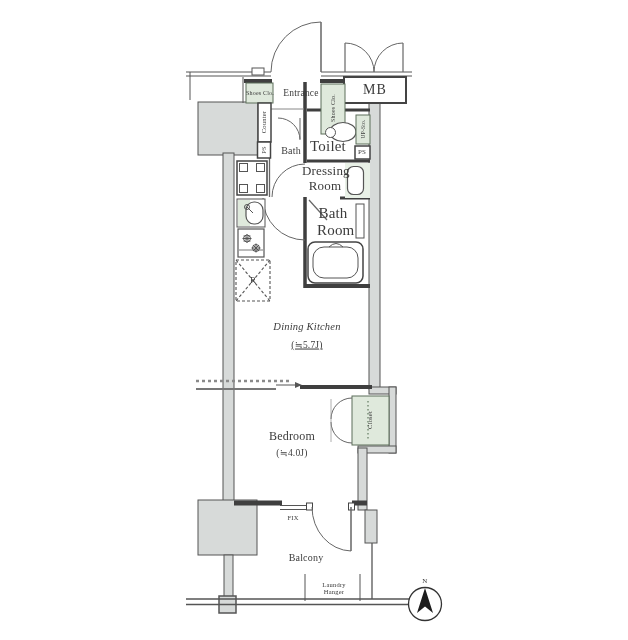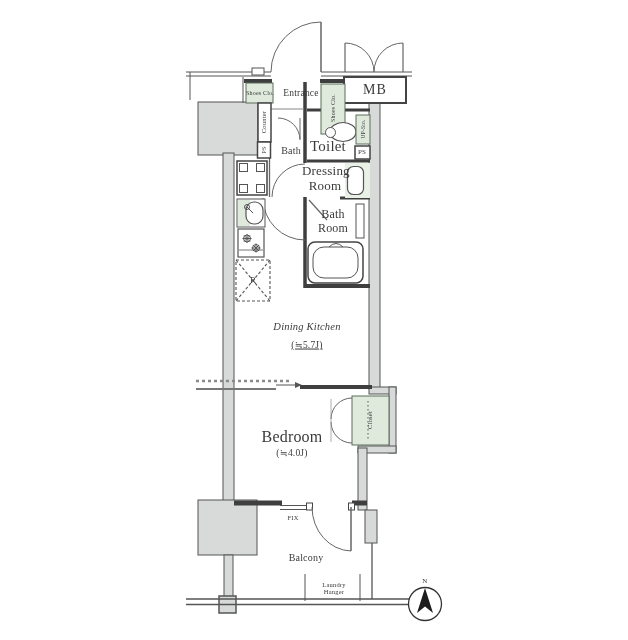--- a/index.html
+++ b/index.html
@@ -172,25 +172,25 @@
   <div class="lbl" style="left:301px;top:93px;font-size:9.5px;">Entrance</div>
   <div class="lbl rot" style="left:333px;top:108px;font-size:6px;">Shoes Clo.</div>
   <div class="lbl" style="left:375px;top:90px;font-size:14px;letter-spacing:1px;font-family:Liberation Serif, serif;">MB</div>
   <div class="lbl rot" style="left:264px;top:122px;font-size:6.5px;">Counter</div>
   <div class="lbl rot" style="left:264px;top:150px;font-size:6.5px;">PS</div>
   <div class="lbl" style="left:291px;top:151px;font-size:10px;">Bath</div>
   <div class="lbl" style="left:328px;top:147px;font-size:15px;">Toilet</div>
   <div class="lbl rot" style="left:363px;top:129px;font-size:5.5px;">UP-Sto.</div>
   <div class="lbl" style="left:362px;top:152px;font-size:7px;">PS</div>
   <div class="lbl wrap" style="left:325px;top:179px;font-size:13px;width:46px;">Dressing Room</div>
-  <div class="lbl wrap" style="left:333px;top:222px;font-size:12px;width:32px;">Bath Room</div>
+  <div class="lbl wrap" style="left:333px;top:222px;font-size:15px;width:32px;">Bath Room</div>
   <div class="lbl" style="left:253px;top:280px;font-size:9px;">R</div>
   <div class="lbl" style="left:307px;top:327px;font-size:10.5px;font-style:italic;">Dining Kitchen</div>
   <div class="lbl" style="left:307px;top:345px;font-size:9.5px;text-decoration:underline;">(≒5.7J)</div>
-  <div class="lbl" style="left:292px;top:437px;font-size:16px;">Bedroom</div>
+  <div class="lbl" style="left:292px;top:437px;font-size:12px;">Bedroom</div>
   <div class="lbl" style="left:292px;top:453px;font-size:9.5px;text-align:right;">(≒4.0J)</div>
   <div class="lbl rot" style="left:370px;top:420px;font-size:6.5px;">Closet</div>
   <div class="lbl" style="left:293px;top:518px;font-size:6.5px;">FIX</div>
   <div class="lbl" style="left:306px;top:558px;font-size:10px;">Balcony</div>
   <div class="lbl wrap" style="left:334px;top:588px;font-size:6.5px;width:32px;">Laundry Hanger</div>
   <div class="lbl" style="left:425px;top:581px;font-size:7px;">N</div>
 
 </div>
 
 </body></html>

